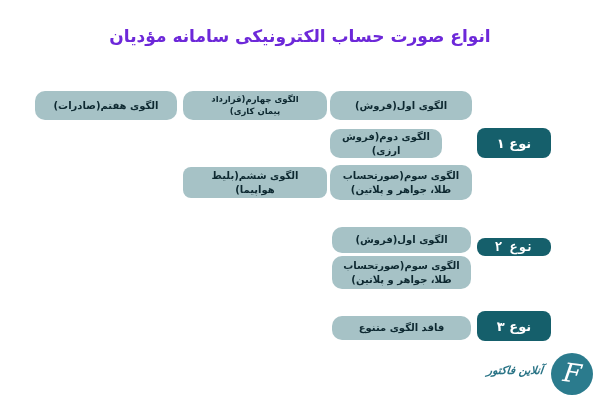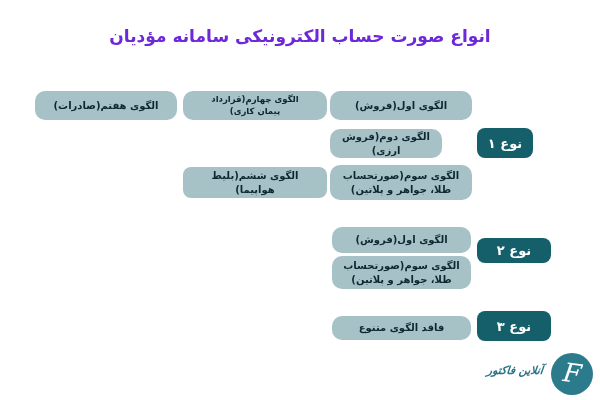--- a/index.html
+++ b/index.html
@@ -94,25 +94,25 @@
 
   <div class="pill" style="left:330px; top:91px;  width:142px; height:29px;">الگوی اول(فروش)</div>
   <div class="pill" style="left:330px; top:129px; width:112px; height:29px;">الگوی دوم(فروش ارزی)</div>
   <div class="pill" style="left:330px; top:165px; width:142px; height:35px;">الگوی سوم(صورتحساب طلا، جواهر و پلاتین)</div>
 
   <div class="pill small" style="left:183px; top:91px;  width:144px; height:29px;">الگوی چهارم(قرارداد پیمان کاری)</div>
   <div class="pill" style="left:183px; top:167px; width:144px; height:31px;border-radius:8px;">الگوی ششم(بلیط هواپیما)</div>
 
   <div class="pill" style="left:35px; top:91px; width:142px; height:29px;">الگوی هفتم(صادرات)</div>
 
-  <div class="type-badge" style="left:477px; top:128px; width:56px; height:30px;">نوع ۱</div>
+  <div class="type-badge" style="left:477px; top:128px; width:74px; height:30px;">نوع ۱</div>
 
   <div class="pill" style="left:332px; top:227px; width:139px; height:26px;">الگوی اول(فروش)</div>
   <div class="pill" style="left:332px; top:256px; width:139px; height:33px;">الگوی سوم(صورتحساب طلا، جواهر و پلاتین)</div>
-  <div class="type-badge" style="left:477px; top:238px; width:74px; height:25px;">نوع ۲</div>
+  <div class="type-badge" style="left:477px; top:238px; width:74px; height:18px;font-family:Liberation Mono, monospace;">نوع ۲</div>
 
   <div class="pill" style="left:332px; top:316px; width:139px; height:18px;">فاقد الگوی متنوع</div>
   <div class="type-badge" style="left:477px; top:311px; width:74px; height:30px;">نوع ۳</div>
 
   <div class="logo">
     <div class="logo-circle">
       <span class="logo-monogram">F</span>
     </div>
     <div class="logo-wordmark">آنلاین فاکتور</div>
   </div>

